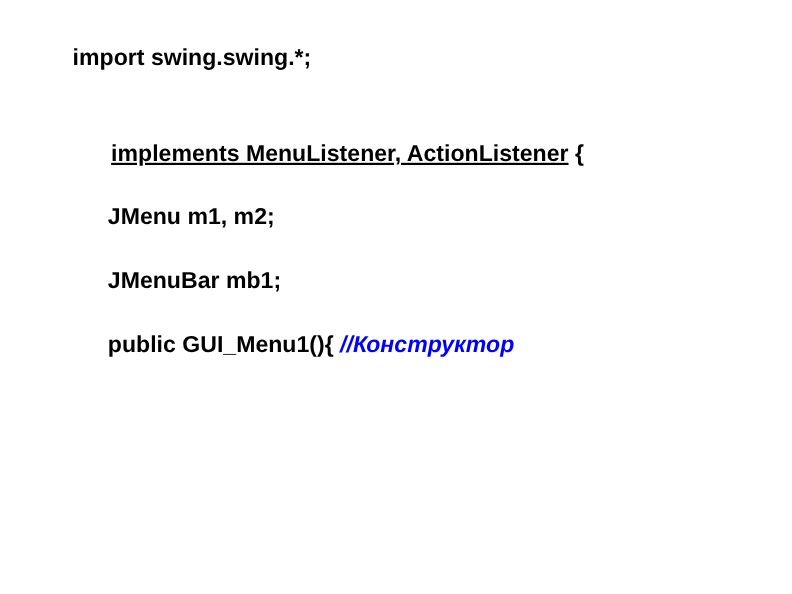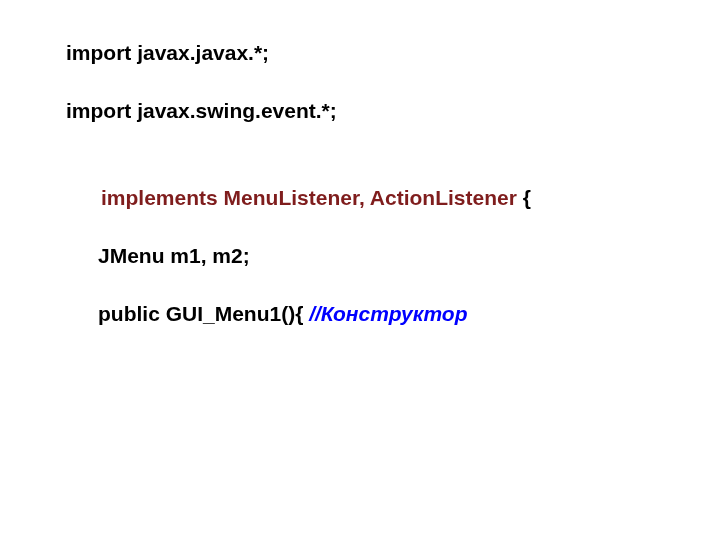--- a/index.html
+++ b/index.html
@@ -13,33 +13,33 @@
       font-weight: bold;
       line-height: 1.38;
       color: #000000;
       overflow: hidden;
     }
     .code-block {
       padding: 10px 0 0 66px;
       white-space: pre;
     }
     .ind1 { padding-left: 32px; display: inline-block; text-align: center; }
-    .red { color: #7f1d1d; }
+    .red { color: #000000; text-decoration: underline; }
     .blue { color: #0000ff; font-style: italic; }
     .line { display: block; }
   </style>
 </head>
 <body>
 
 <div class="code-block">
-<span class="line">import javax.javax.*;</span>
-<span class="line">import javax.swing.event.*;</span>
+<span class="line">import swing.swing.*;</span>
 <span class="line"></span>
 <span class="line"><span>      </span><span class="red">implements MenuListener, ActionListener</span><span> {</span></span>
 <span class="line"><span class="ind1">JMenu m1, m2;</span></span>
+<span class="line"><span class="ind1">JMenuBar mb1;</span></span>
 <span class="line"><span class="ind1"><span>public GUI_Menu1(){ </span><span class="blue">//Конструктор</span></span></span>
 
 
 
 
 
 
 
 
 </div>

